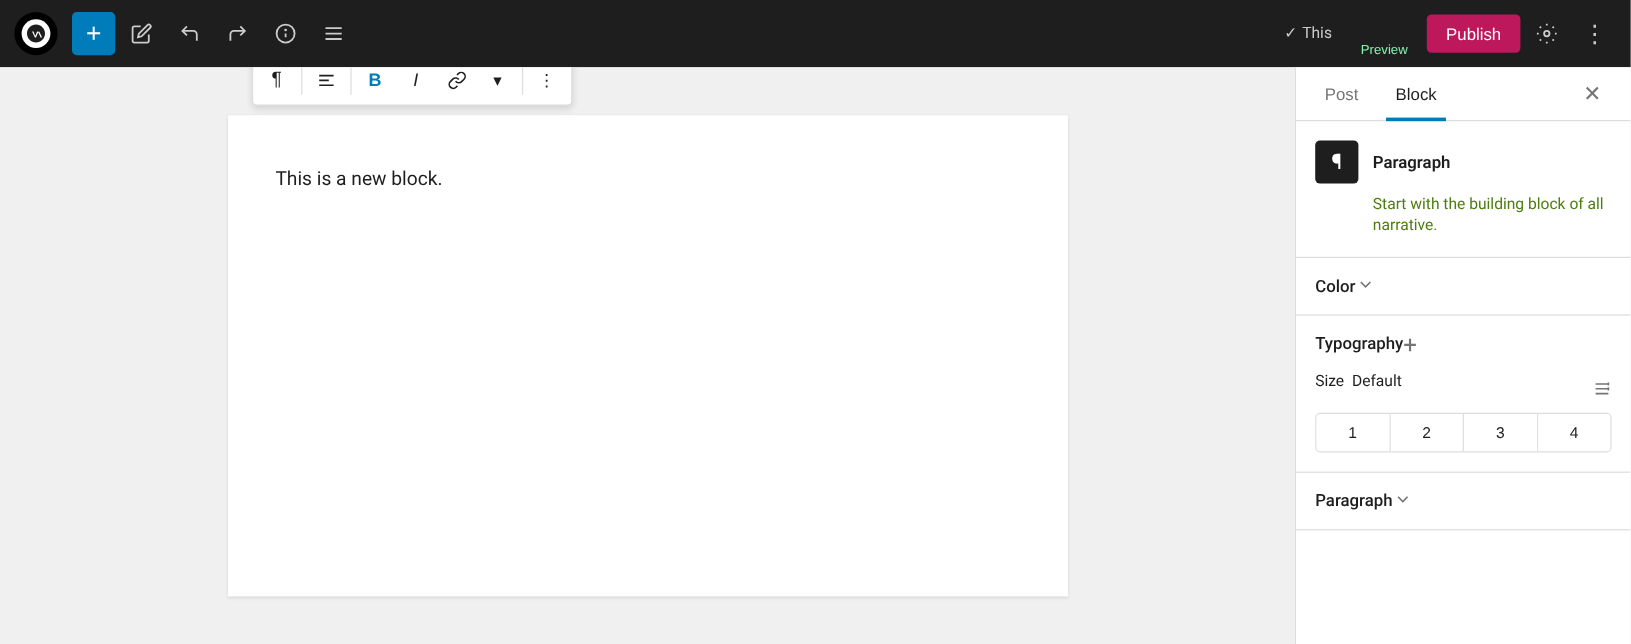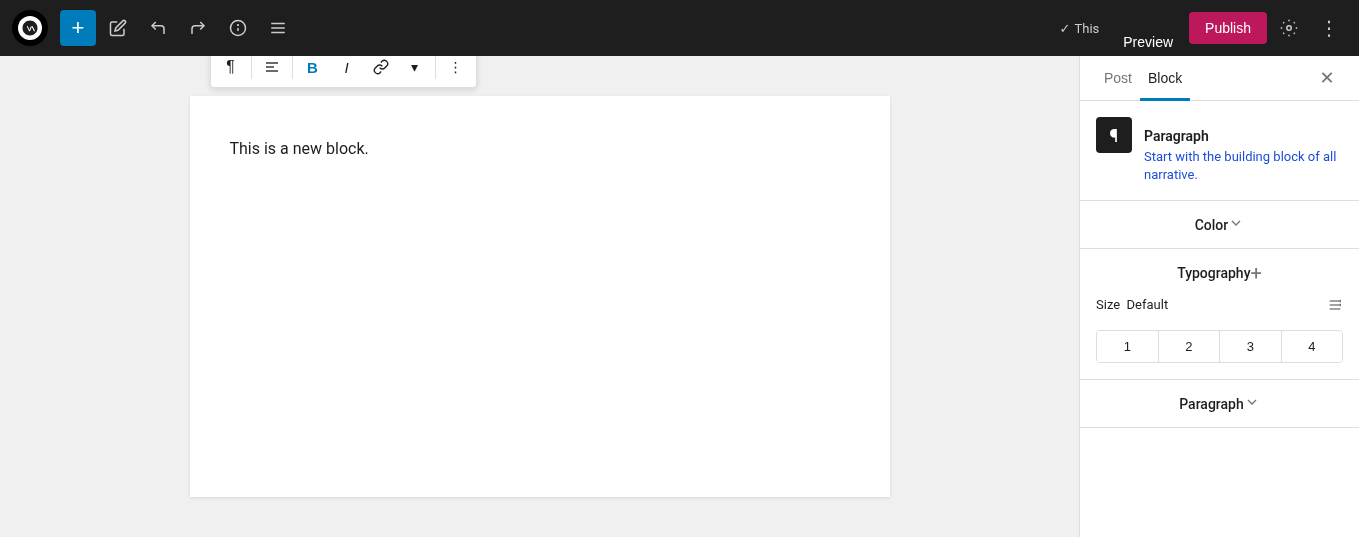--- a/index.html
+++ b/index.html
@@ -26,21 +26,21 @@
       display: flex; align-items: center; justify-content: center;
     }
     .toolbar-btn-add {
       width: 36px; height: 36px; border: none; background: #007cba;
       color: white; font-size: 22px; cursor: pointer; border-radius: 4px;
       display: flex; align-items: center; justify-content: center;
     }
     .spacer { flex: 1; }
     .saved-indicator { color: #ccc; font-size: 13px; display: flex; align-items: center; gap: 4px; margin-right: 8px; }
     .preview-btn {
-      background: transparent; border: none; color: #ffffff; font-size: 14px;
+      background: transparent; border: none; color: #86efac; font-size: 11px;
       cursor: pointer; padding: 6px 12px; border-radius: 4px; margin-top: 27px;
     }
     .publish-btn {
       background: #be185d; border: none; color: white; font-size: 14px;
       font-weight: 500; cursor: pointer; padding: 8px 16px; border-radius: 4px;
     }
     .settings-btn {
       width: 36px; height: 36px; border: none; background: transparent;
       color: #ccc; font-size: 16px; cursor: pointer; border-radius: 4px;
       display: flex; align-items: center; justify-content: center;
@@ -95,57 +95,57 @@
     .sidebar-tabs {
       display: flex; border-bottom: 1px solid #ddd; padding: 0 16px;
       position: sticky; top: 0; background: white; z-index: 10;
     }
     .sidebar-tab {
       padding: 14px 8px 12px; font-size: 14px; font-weight: 500;
       cursor: pointer; border: none; background: transparent;
       color: #757575; border-bottom: 3px solid transparent;
       margin-bottom: -1px;
     }
-    .sidebar-tab.active { color: #1e1e1e; border-bottom-color: #007cba; }
+    .sidebar-tab.active { color: #1e1e1e; border-bottom-color: #007cba; margin-left: 15px; }
     .sidebar-close {
       margin-left: auto; width: 32px; height: 32px; border: none;
       background: transparent; cursor: pointer; font-size: 18px; color: #757575;
       display: flex; align-items: center; justify-content: center;
       align-self: center; border-radius: 3px;
     }
 
     
     .block-info {
       padding: 16px; border-bottom: 1px solid #ddd; display: flex; gap: 12px; align-items: flex-start;
     }
     .block-icon {
       width: 36px; height: 36px; background: #1e1e1e; color: white;
       border-radius: 4px; display: flex; align-items: center; justify-content: center;
       font-size: 18px; flex-shrink: 0;
     }
     .block-info-text .block-name { font-size: 14px; font-weight: 600; color: #1e1e1e; margin-top: 11px; }
-    .block-info-text .block-desc { font-size: 13px; color: #1d4ed8; margin-top: 4px; line-height: 1.4; }
+    .block-info-text .block-desc { font-size: 13px; color: #4d7c0f; margin-top: 18px; line-height: 1.4; }
 
     
     .panel {
       border-bottom: 1px solid #ddd;
     }
     .panel-header {
-      display: flex; align-items: center; justify-content: center;
+      display: flex; align-items: center; justify-content: flex-start;
       padding: 14px 16px; cursor: pointer; user-select: none;
     }
     .panel-title { font-size: 14px; font-weight: 500; color: #1e1e1e; }
     .panel-toggle { font-size: 12px; color: #757575; }
     .panel-add { font-size: 20px; color: #757575; line-height: 1; }
     .panel-content { padding: 0 16px 16px; }
 
     
     .size-label { font-size: 13px; color: #757575; margin-bottom: 10px; }
     .size-label span { color: #1e1e1e; }
-    .size-row { display: flex; align-items: flex-start; gap: 4px; }
+    .size-row { display: flex; align-items: center; gap: 4px; }
     .size-controls-btn {
       margin-left: auto; background: transparent; border: none; cursor: pointer;
       color: #757575; font-size: 16px; display: flex; align-items: center;
     }
 
     .size-selector {
       display: flex; border: 1px solid #ddd; border-radius: 4px; overflow: hidden;
       margin-top: 8px;
     }
     .size-option {

